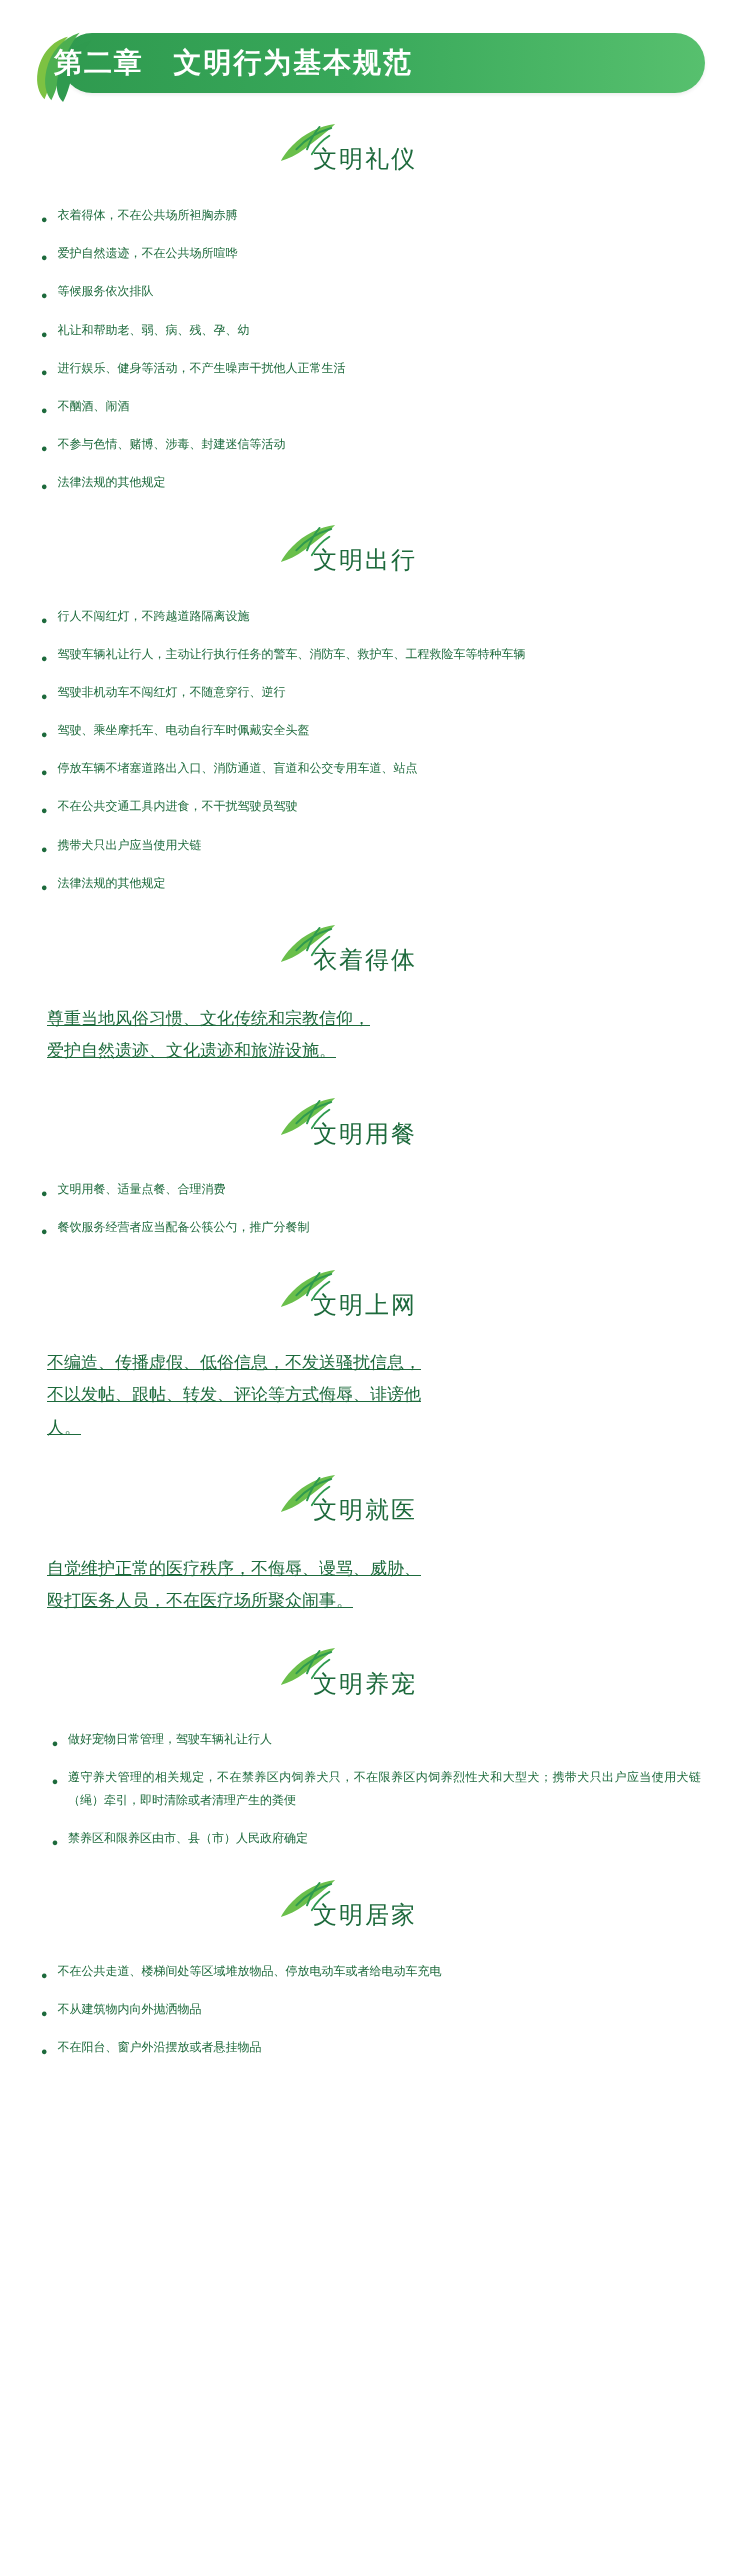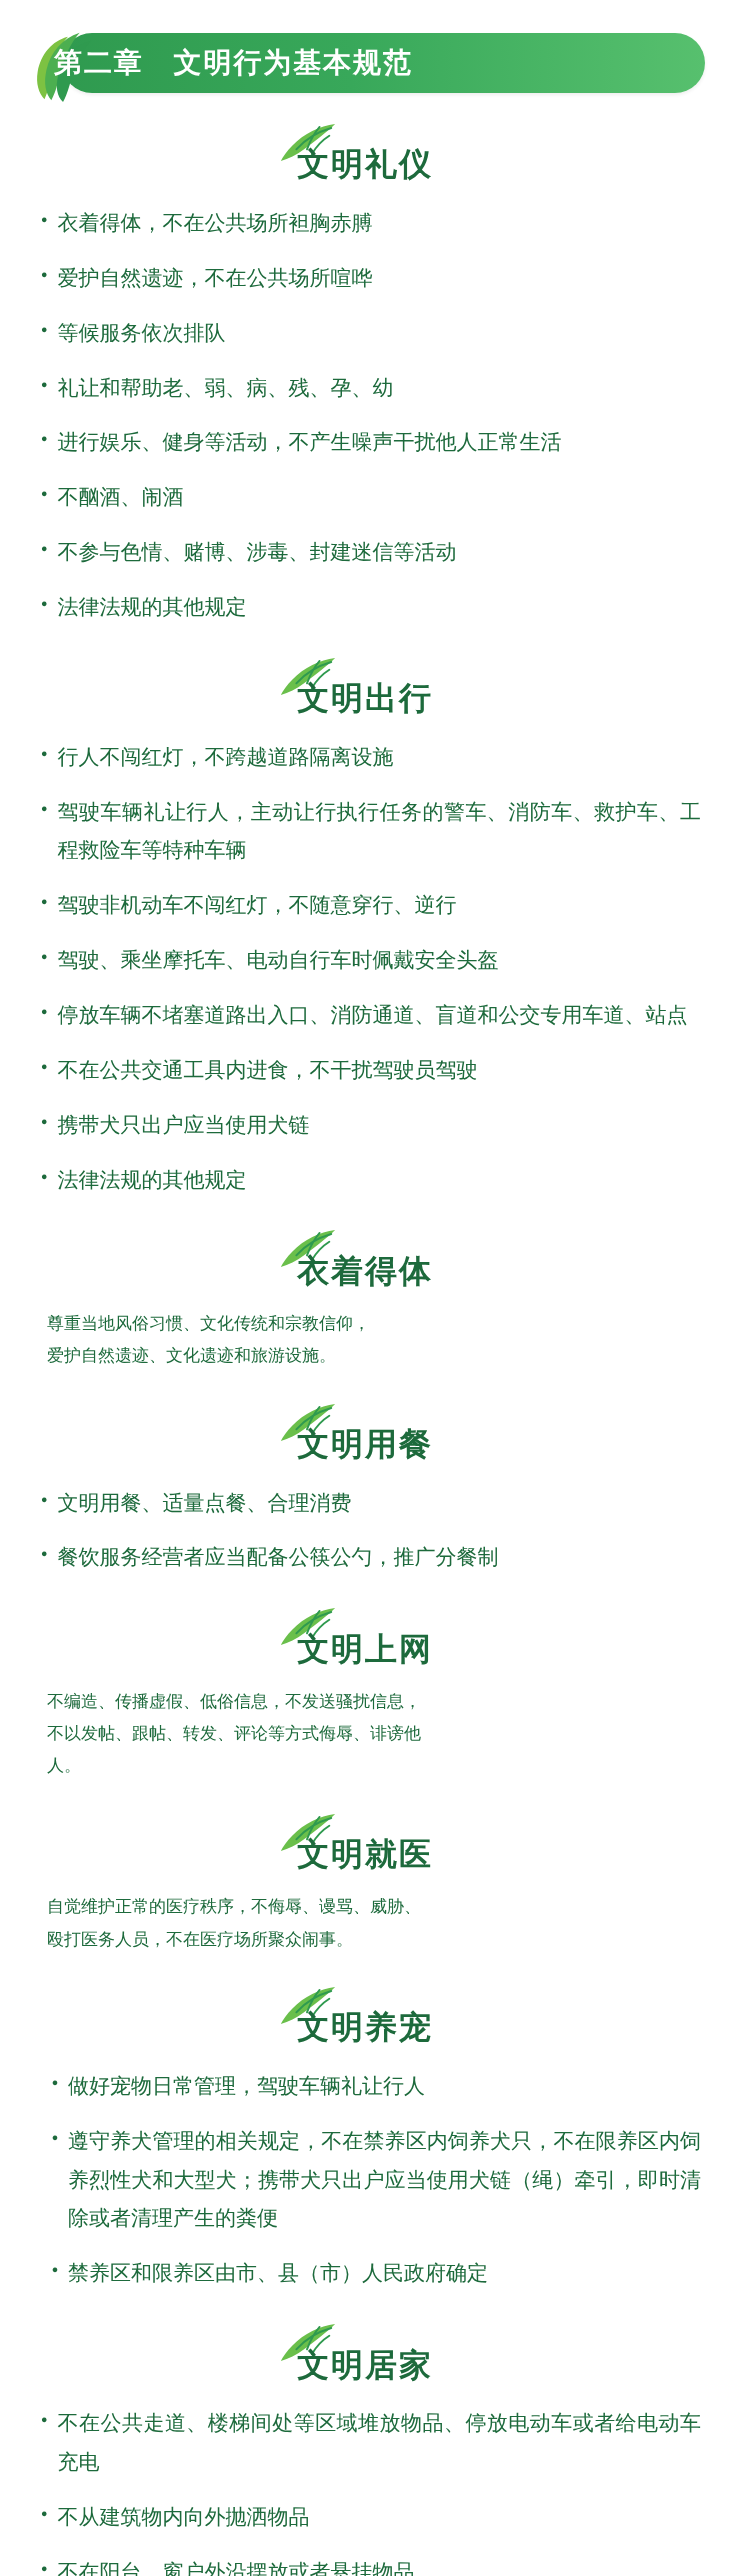--- a/index.html
+++ b/index.html
@@ -77,46 +77,47 @@
     top: 0;
     transform: translateX(-90px);
     width: 64px;
     height: 41px;
   }
   .section-head .title {
     position: absolute;
     left: 0;
     right: 0;
     top: 21.4px;
-    font-size: 32px;
-    font-weight: bold;
+    font-size: 24px;
+    font-weight: normal;
     color: #1d6a3c;
     letter-spacing: 1.9px;
   }
 
   
   .content {
     padding: 0 29px 0 41px;
     font-size: 17px;
     line-height: 1.85;
     color: #1d6a3c;
   }
   .content.narrow {
     padding: 0 35px 0 47px;
+    text-decoration: underline;
   }
   ul.bullets {
     list-style: none;
     margin: 0;
     padding: 0;
   }
   ul.bullets li {
     position: relative;
     padding-left: 16.6px;
     margin: 16px 0 1px 0;
-    font-size: 21px;
+    font-size: 12px;
     line-height: 1.85;
     text-align: justify;
   }
   ul.bullets li::before {
     content: "●";
     position: absolute;
     left: 0;
     top: 0;
     font-size: 10.7px;
     line-height: 2.95;

